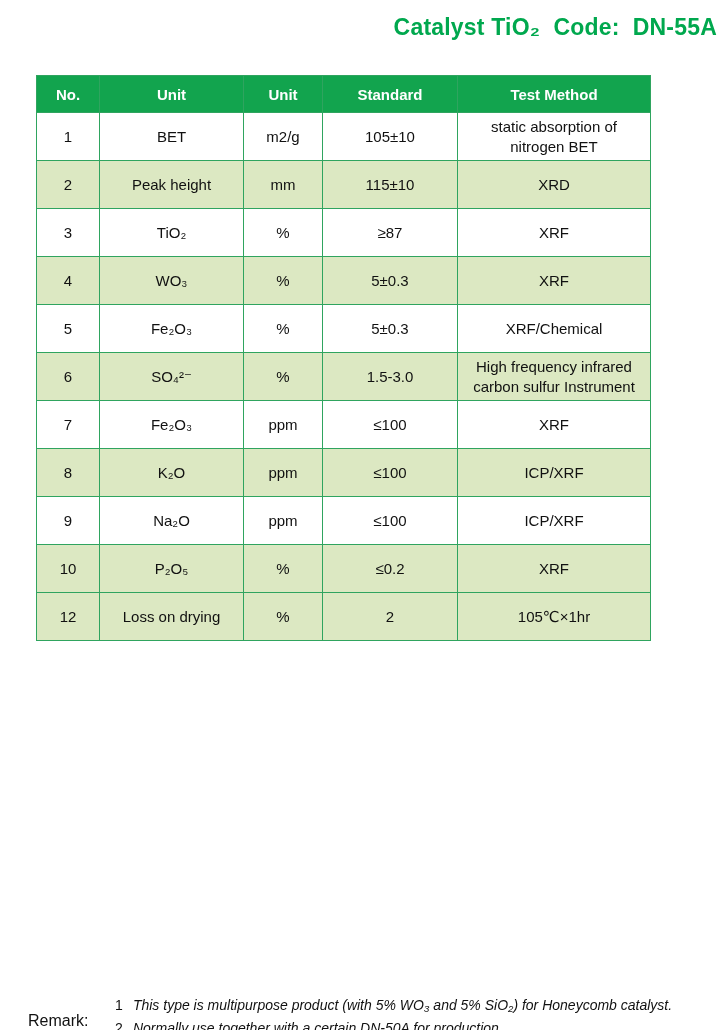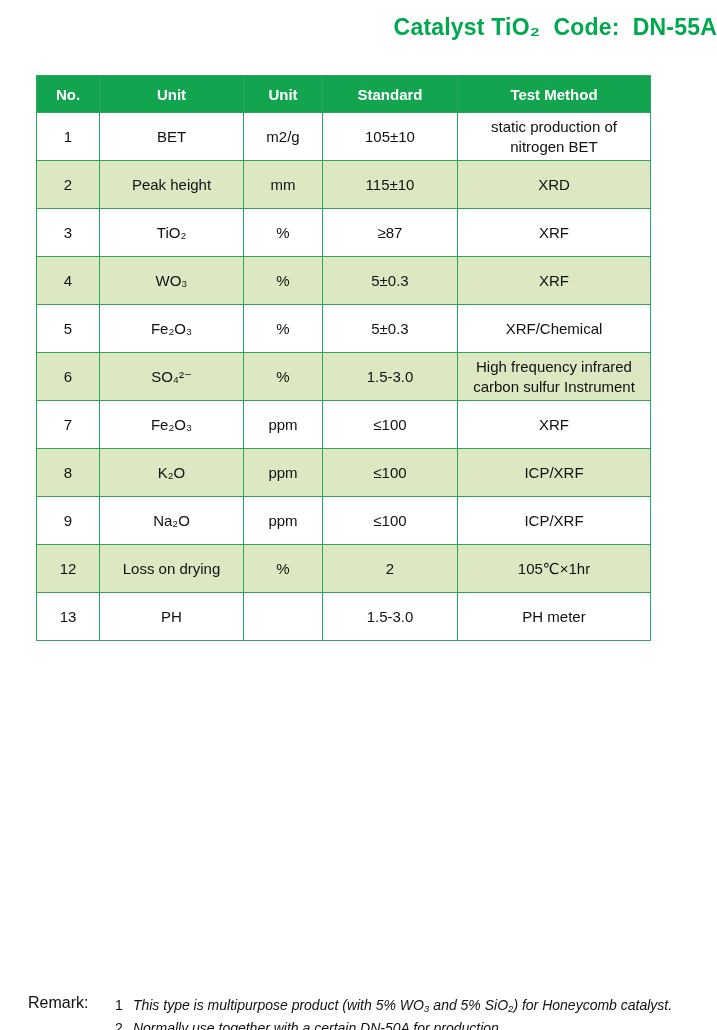--- a/index.html
+++ b/index.html
@@ -57,21 +57,21 @@
   .spec-table tr.shaded td{background:var(--shade-bg);}
   .remark{
     position:absolute;
     left:28px;top:980px;
     display:flex;
     align-items:flex-start;
   }
   .remark-label{
     font-size:16px;
     margin-right:22px;
-    margin-top:0;
+    margin-top:18px;
     white-space:pre;
   }
   .remark-notes{font-size:14px;line-height:23px;}
   .note{display:flex;}
   .note-num{width:18px;flex:0 0 18px;}
   .note-text{white-space:pre;font-style:italic;}
 </style>
 </head>
 <body>
 
@@ -95,21 +95,21 @@
         <th>Standard</th>
         <th>Test Method</th>
       </tr>
     </thead>
     <tbody>
         <tr>
           <td>1</td>
           <td>BET</td>
           <td>m2/g</td>
           <td>105±10</td>
-          <td>static production of nitrogen BET</td>
+          <td>static absorption of nitrogen BET</td>
         </tr>
         <tr class="shaded">
           <td>2</td>
           <td>Peak height</td>
           <td>mm</td>
           <td>115±10</td>
           <td>XRD</td>
         </tr>
         <tr>
           <td>3</td>
@@ -154,32 +154,32 @@
           <td>ICP/XRF</td>
         </tr>
         <tr>
           <td>9</td>
           <td>Na₂O</td>
           <td>ppm</td>
           <td>≤100</td>
           <td>ICP/XRF</td>
         </tr>
         <tr class="shaded">
+          <td>10</td>
+          <td>P₂O₅</td>
+          <td>%</td>
+          <td>≤0.2</td>
+          <td>XRF</td>
+        </tr>
+        <tr class="shaded">
           <td>12</td>
           <td>Loss on drying</td>
           <td>%</td>
           <td>2</td>
           <td>105℃×1hr</td>
-        </tr>
-        <tr>
-          <td>13</td>
-          <td>PH</td>
-          <td></td>
-          <td>1.5-3.0</td>
-          <td>PH meter</td>
         </tr>
       </tbody>
   </table>
 
   <div class="remark">
     <span class="remark-label">Remark: </span>
     <div class="remark-notes">
       <div class="note">
         <span class="note-num">1</span>
         <span class="note-text">This type is multipurpose product (with 5% WO₃ and 5% SiO₂) for Honeycomb catalyst.</span>

